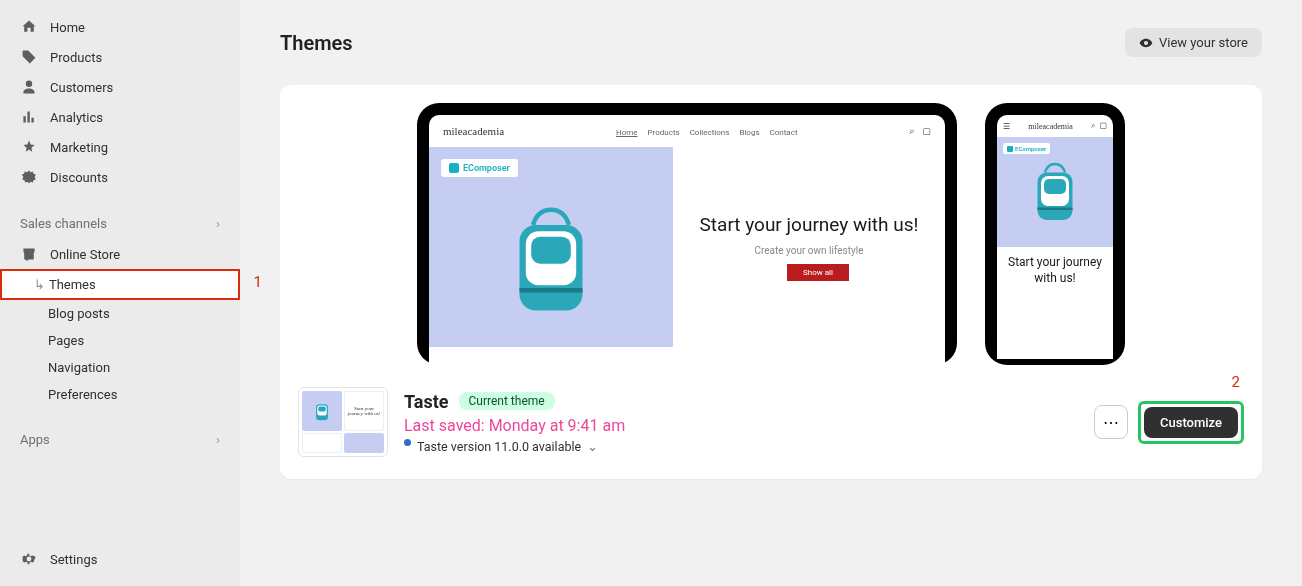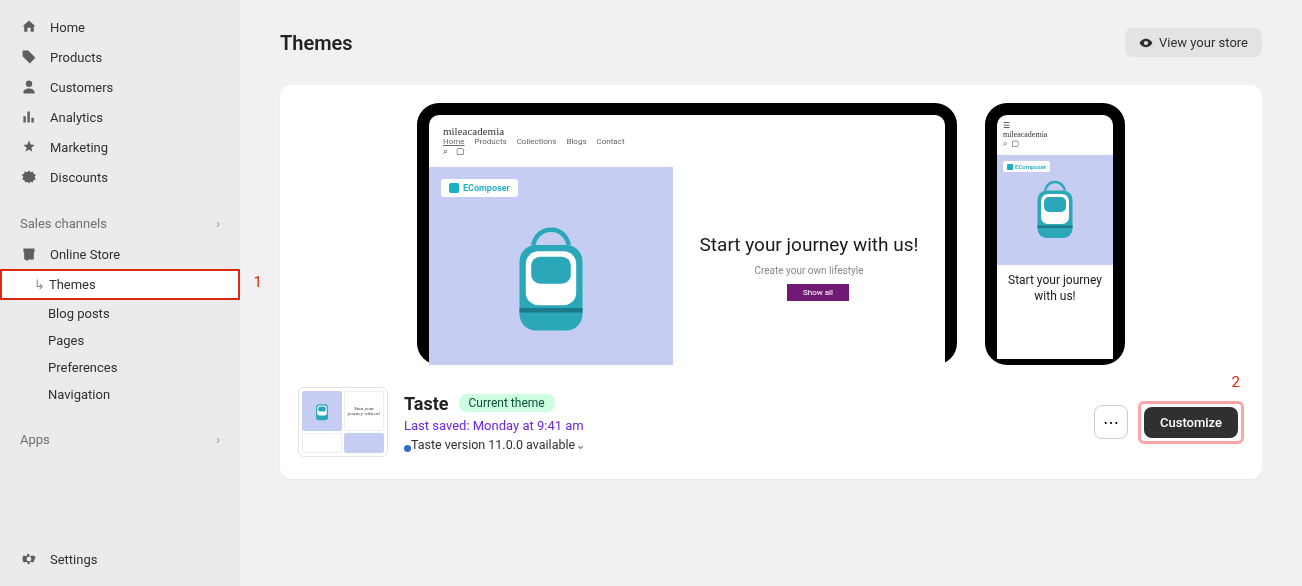--- a/index.html
+++ b/index.html
@@ -19,49 +19,49 @@
 .header { display: flex; justify-content: space-between; align-items: center; margin-bottom: 28px; }
 .page-title { font-size: 20px; font-weight: 600; color: #202223; }
 .view-store { background: #e3e3e3; border: none; border-radius: 8px; padding: 7px 14px; font-size: 13px; color: #303030; cursor: pointer; display: inline-flex; align-items: center; gap: 6px; }
 .card { background: #fff; border-radius: 12px; overflow: hidden; box-shadow: 0 1px 2px rgba(0,0,0,0.05); }
 .preview-area { background: #fff; padding: 18px 0 0 0; display: flex; gap: 28px; justify-content: center; height: 280px; overflow: hidden; }
 .device { border-radius: 22px; background: #000; padding: 12px 12px 0 12px; }
 .desktop-device { width: 540px; }
 .mobile-device { width: 140px; }
 .screen { background: #fff; border-radius: 10px 10px 0 0; height: 250px; overflow: hidden; }
 .mobile-device .screen { height: 244px; }
-.site-header { display: flex; align-items: flex-start; justify-content: space-between; padding: 10px 14px; font-size: 9px; color: #333; flex-direction: column; }
+.site-header { display: flex; align-items: flex-end; justify-content: space-between; padding: 10px 14px; font-size: 9px; color: #333; }
 .site-header.mobile { padding: 6px 6px; font-size: 8px; }
 .site-nav { display: flex; gap: 10px; font-size: 8px; color: #666; }
 .brand { font-family: serif; font-size: 11px; }
 .hero { display: flex; height: 200px; }
 .hero-left { flex: 1; background: #c5cef2; display: flex; align-items: center; justify-content: center; position: relative; }
 .hero-right { flex: 1; display: flex; flex-direction: column; align-items: center; justify-content: center; font-family: serif; padding: 0 14px; }
 .hero-title { font-size: 19px; line-height: 1.25; text-align: center; color: #1a1a1a; margin-bottom: 8px; }
 .hero-sub { font-size: 10px; color: #888; margin-bottom: 8px; }
-.shop-btn { background: #701a75; color: #fff; font-size: 8px; padding: 4px 16px; border: none; cursor: pointer; margin-left: 18px; }
+.shop-btn { background: #b91c1c; color: #fff; font-size: 8px; padding: 4px 16px; border: none; cursor: pointer; margin-left: 18px; }
 .ecomp-badge { position: absolute; top: 12px; left: 12px; background: #fff; padding: 4px 8px; font-size: 9px; color: #1ab0c4; font-weight: 600; border-radius: 3px; display: inline-flex; align-items: center; gap: 4px; }
 .backpack { width: 90px; height: 120px; margin-top: 28px; }
 .mobile-hero-top { background: #c5cef2; height: 110px; position: relative; display: flex; align-items: center; justify-content: center; }
 .mobile-hero-bottom { padding: 8px 6px; text-align: center; font-family: serif; }
 .mobile-hero-title { font-size: 12px; line-height: 1.3; color: #1a1a1a; }
 .theme-bar { display: flex; align-items: center; padding: 22px 18px; gap: 16px; background: #fff; }
 .thumb { width: 90px; height: 70px; border: 1px solid #e1e3e5; border-radius: 6px; display: grid; grid-template-columns: 1fr 1fr; grid-template-rows: 2fr 1fr; gap: 2px; padding: 3px; overflow: hidden; }
 .thumb-cell { background: #c5cef2; border-radius: 2px; display:flex; align-items:center; justify-content:center; }
 .thumb-cell.white { background: #fff; border: 1px solid #eee; font-size:5px; line-height:1; color:#333; text-align:center; font-family: serif;}
 .theme-info { display: flex; flex-direction: column; gap: 4px; flex: 1; }
 .theme-name-row { display: flex; align-items: center; gap: 10px; }
 .theme-name { font-size: 18px; font-weight: 700; color: #202223; }
 .badge { background: #cdfee1; color: #0a5235; font-size: 12px; padding: 2px 10px; border-radius: 8px; text-align: right; }
-.saved { font-size: 13px; color: #6d28d9; }
-.version { font-size: 12.5px; color: #303030; display: inline-flex; align-items: flex-end; gap: 0; }
+.saved { font-size: 16px; color: #ec4899; }
+.version { font-size: 12.5px; color: #303030; display: inline-flex; align-items: flex-start; gap: 6px; }
 .dot { width: 7px; height: 7px; background: #2c6ecb; border-radius: 50%; display: inline-block; }
 .actions { display: flex; align-items: center; gap: 10px; }
 .more-btn { width: 34px; height: 34px; border: 1px solid #c9cccf; background: #fff; border-radius: 8px; font-size: 16px; cursor: pointer; display:flex; align-items:center; justify-content:center; }
-.customize-wrap { border: 3px solid #fca5a5; padding: 3px; border-radius: 6px; position: relative; }
+.customize-wrap { border: 3px solid #22c55e; padding: 3px; border-radius: 6px; position: relative; }
 .customize-btn { background: #303030; color: #fff; border: none; padding: 8px 16px; border-radius: 8px; font-size: 13px; font-weight: 500; cursor: pointer; }
 .icon svg, .view-store svg { fill: currentColor; }
 </style>
 </head>
 <body>
 
 <div class="sidebar">
   <div class="nav-item">
     <span class="icon">
         <svg viewBox="0 0 20 20">
@@ -132,24 +132,24 @@
     </div>
     <span class="annotation" style="right:-22px; top:4px;">1</span>
   </div>
   <div class="sub-item">
     <span>Blog posts</span>
   </div>
   <div class="sub-item">
     <span>Pages</span>
   </div>
   <div class="sub-item">
+    <span>Navigation</span>
+  </div>
+  <div class="sub-item">
     <span>Preferences</span>
-  </div>
-  <div class="sub-item">
-    <span>Navigation</span>
   </div>
 
   <div class="section-header">
     <span>Apps</span>
     <span class="chevron">›</span>
   </div>
 
   <div class="spacer"></div>
 
   <div class="nav-item">

